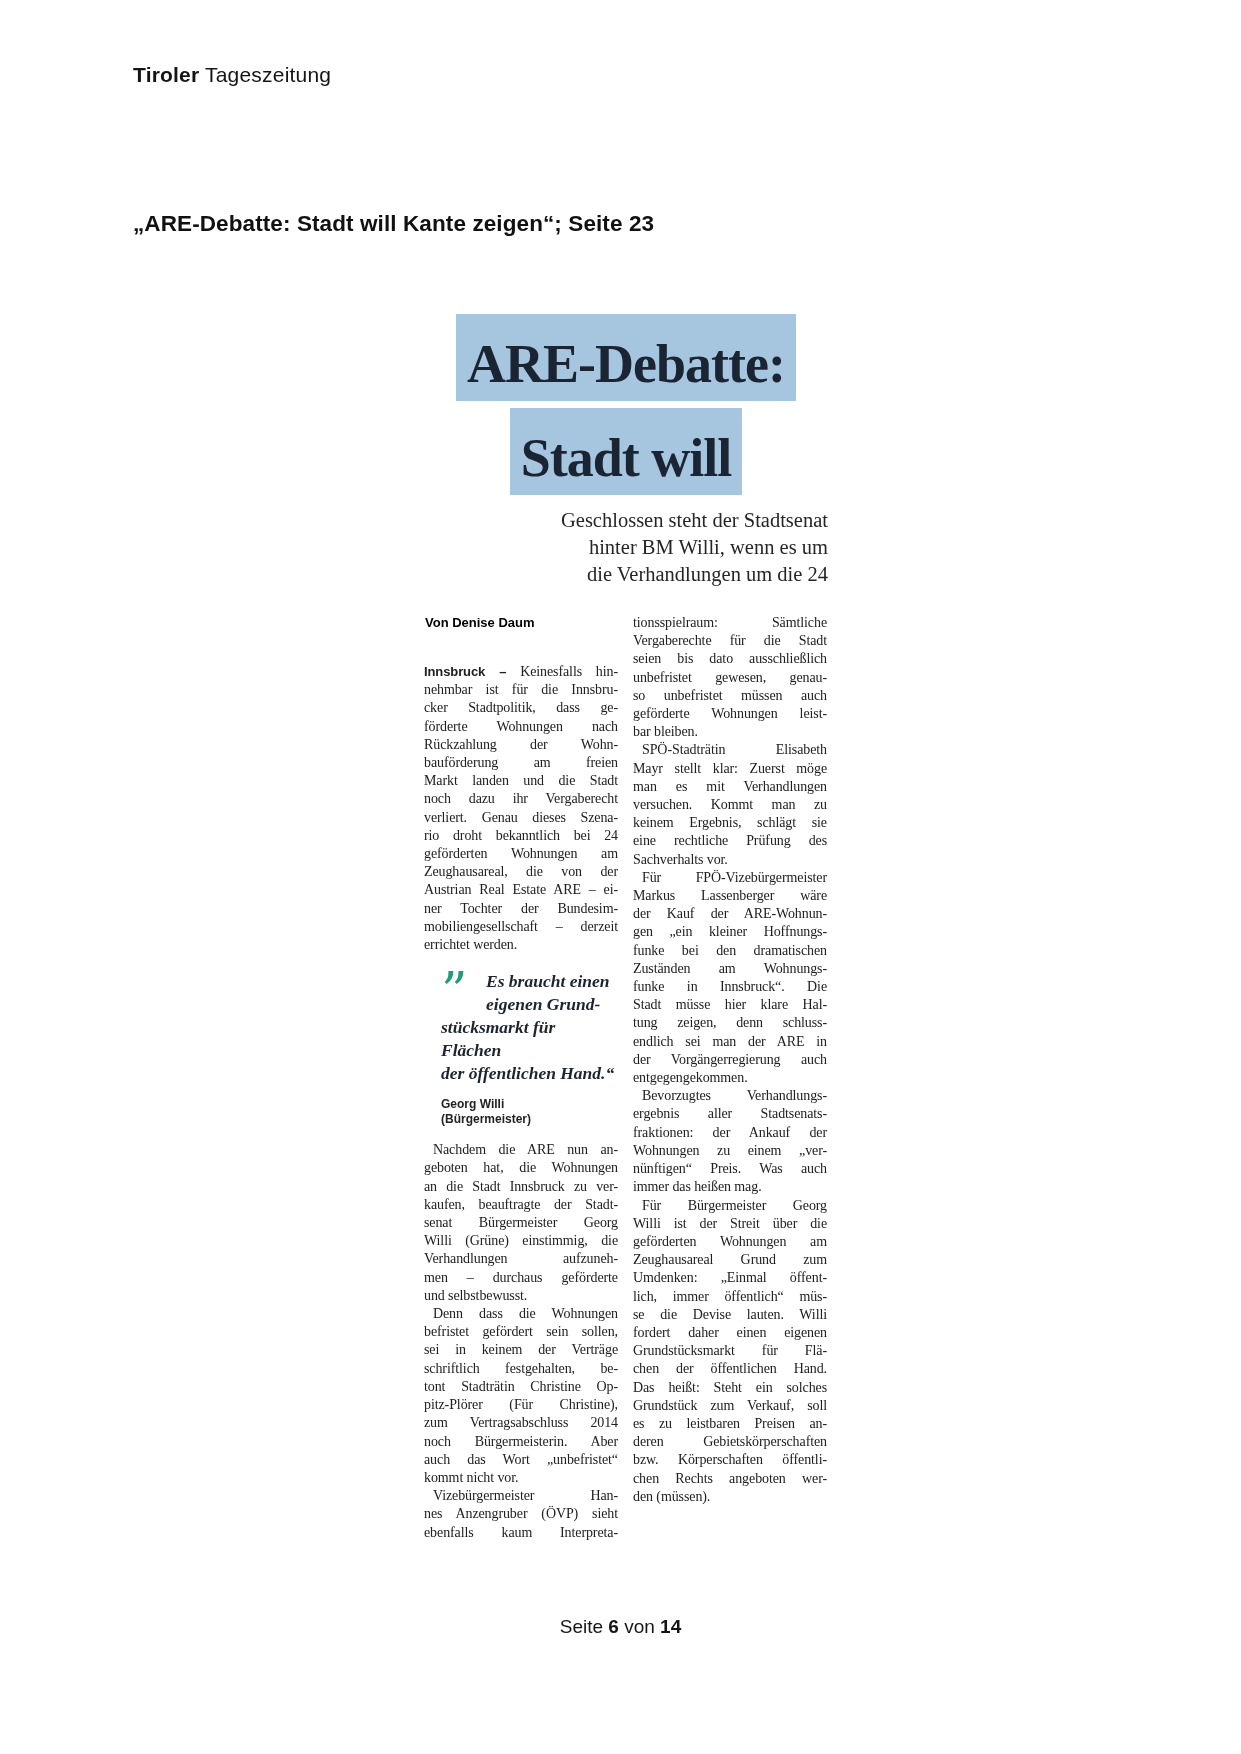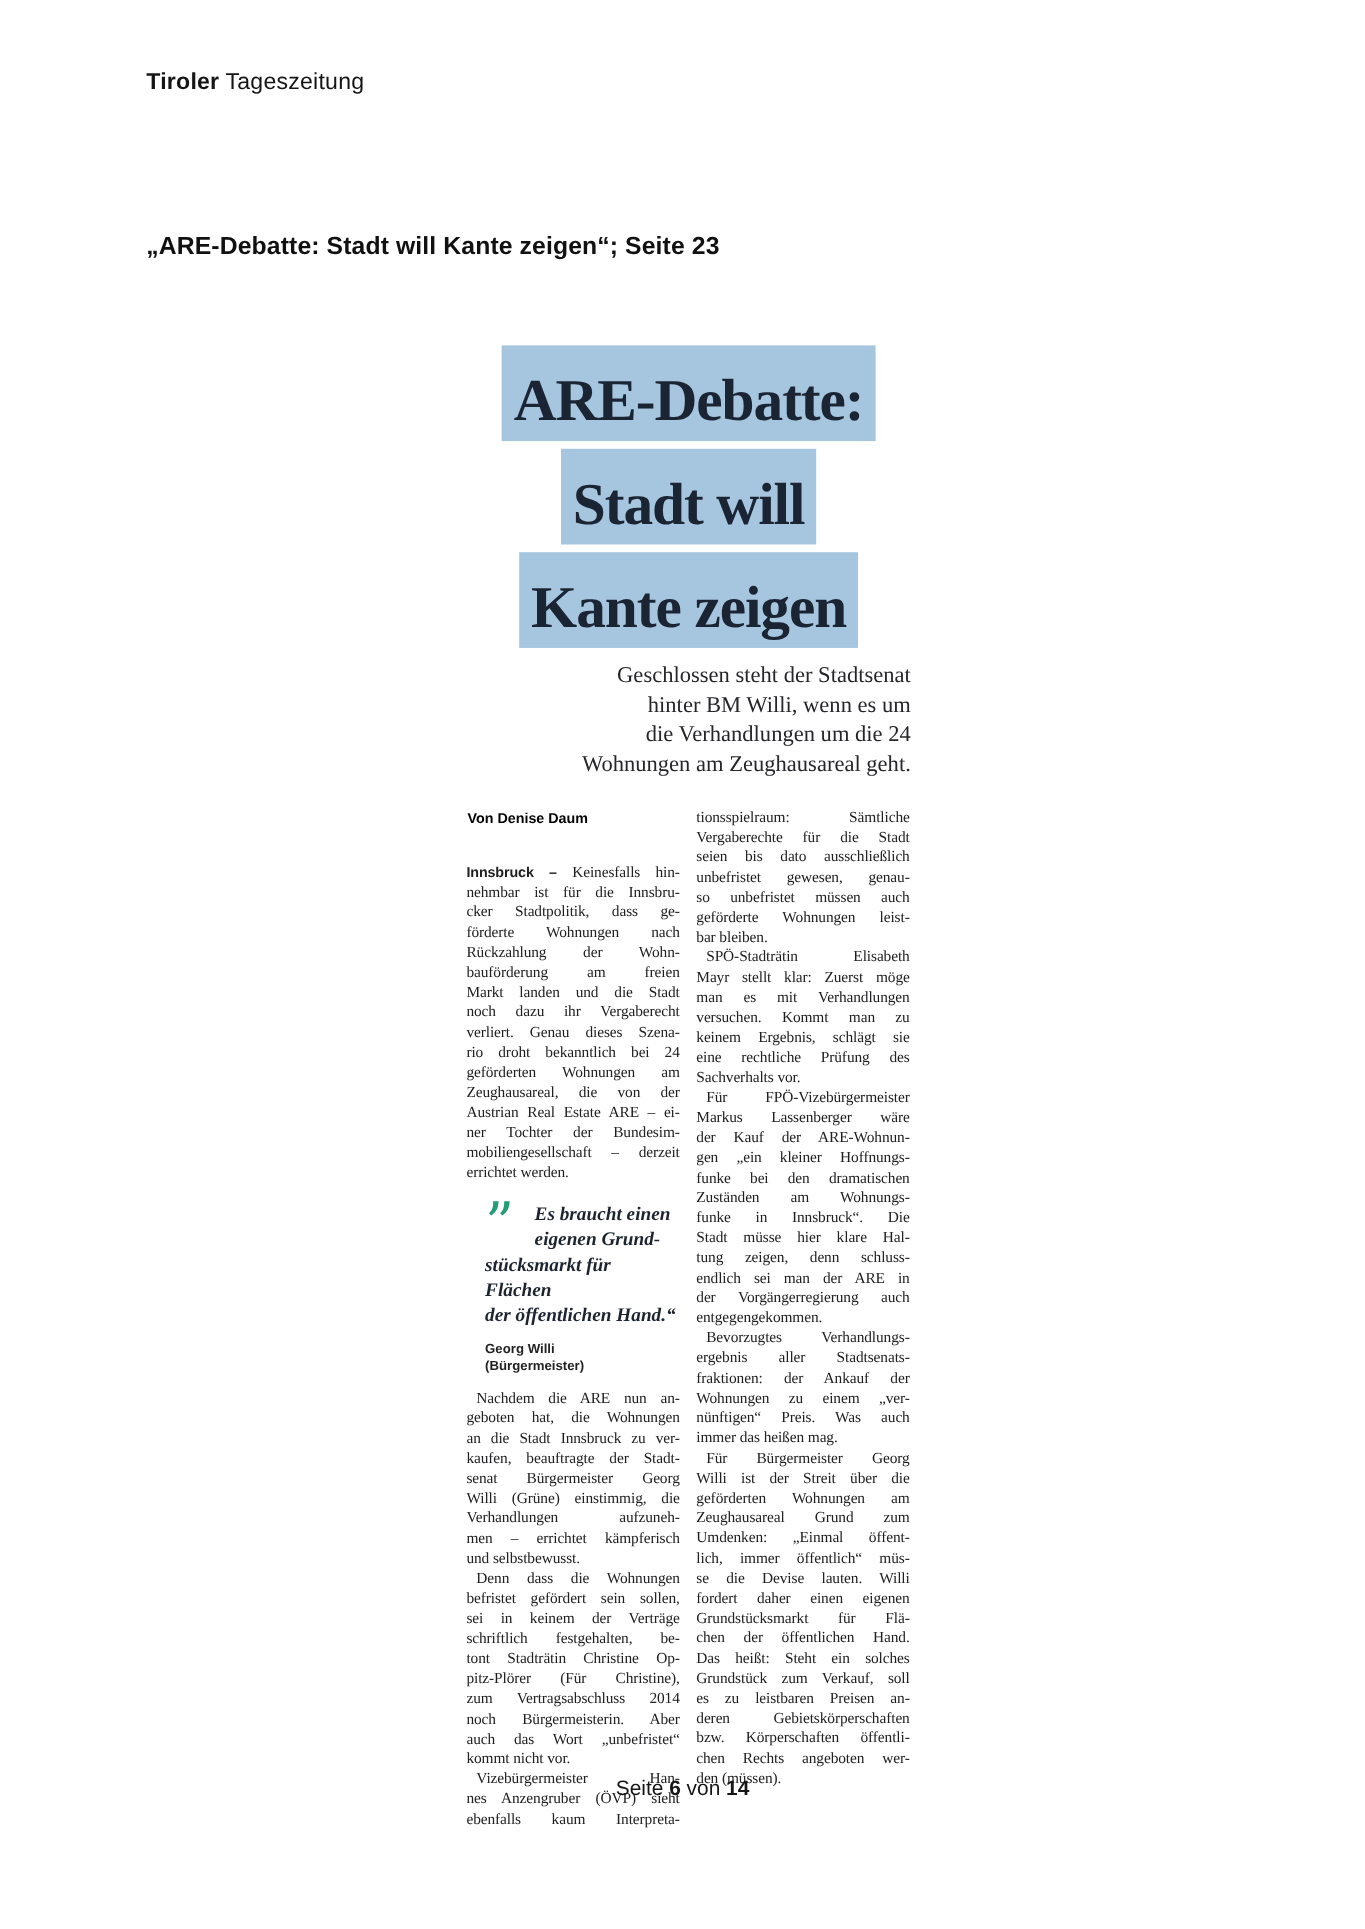--- a/index.html
+++ b/index.html
@@ -63,28 +63,26 @@
   <span class="brand-bold">Tiroler</span><span> Tageszeitung</span>
 </div>
 
 <h1 class="ref-heading">„ARE-Debatte: Stadt will Kante zeigen“; Seite 23</h1>
 
 <div class="article">
 
   <div class="headline">
     <div class="hl-line"><span>ARE-Debatte:</span></div>
     <div class="hl-line"><span>Stadt will</span></div>
-    <div class="hl-line"><span>Kante zeigen</span></div>
   </div>
 
   <div class="subhead">
       <div>Geschlossen steht der Stadtsenat</div>
       <div>hinter BM Willi, wenn es um</div>
       <div>die Verhandlungen um die 24</div>
-      <div>Wohnungen am Zeughausareal geht.</div>
     </div>
 
   <div class="columns">
     <div class="col">
       <div class="byline">Von Denise Daum</div>
       <div>
           <div class="para">
             <div class="tline"><b>Innsbruck – </b>Keinesfalls hin-</div>
             <div class="tline">nehmbar ist für die Innsbru-</div>
             <div class="tline">cker Stadtpolitik, dass ge-</div>
@@ -124,21 +122,21 @@
 
       <div>
           <div class="para indent">
             <div class="tline">Nachdem die ARE nun an-</div>
             <div class="tline">geboten hat, die Wohnungen</div>
             <div class="tline">an die Stadt Innsbruck zu ver-</div>
             <div class="tline">kaufen, beauftragte der Stadt-</div>
             <div class="tline">senat Bürgermeister Georg</div>
             <div class="tline">Willi (Grüne) einstimmig, die</div>
             <div class="tline">Verhandlungen aufzuneh-</div>
-            <div class="tline">men – errichtet kämpferisch</div>
+            <div class="tline">men – durchaus geförderte</div>
             <div class="tline">und selbstbewusst.</div>
           </div>
           <div class="para indent">
             <div class="tline">Denn dass die Wohnungen</div>
             <div class="tline">befristet gefördert sein sollen,</div>
             <div class="tline">sei in keinem der Verträge</div>
             <div class="tline">schriftlich festgehalten, be-</div>
             <div class="tline">tont Stadträtin Christine Op-</div>
             <div class="tline">pitz-Plörer (Für Christine),</div>
             <div class="tline">zum Vertragsabschluss 2014</div>

